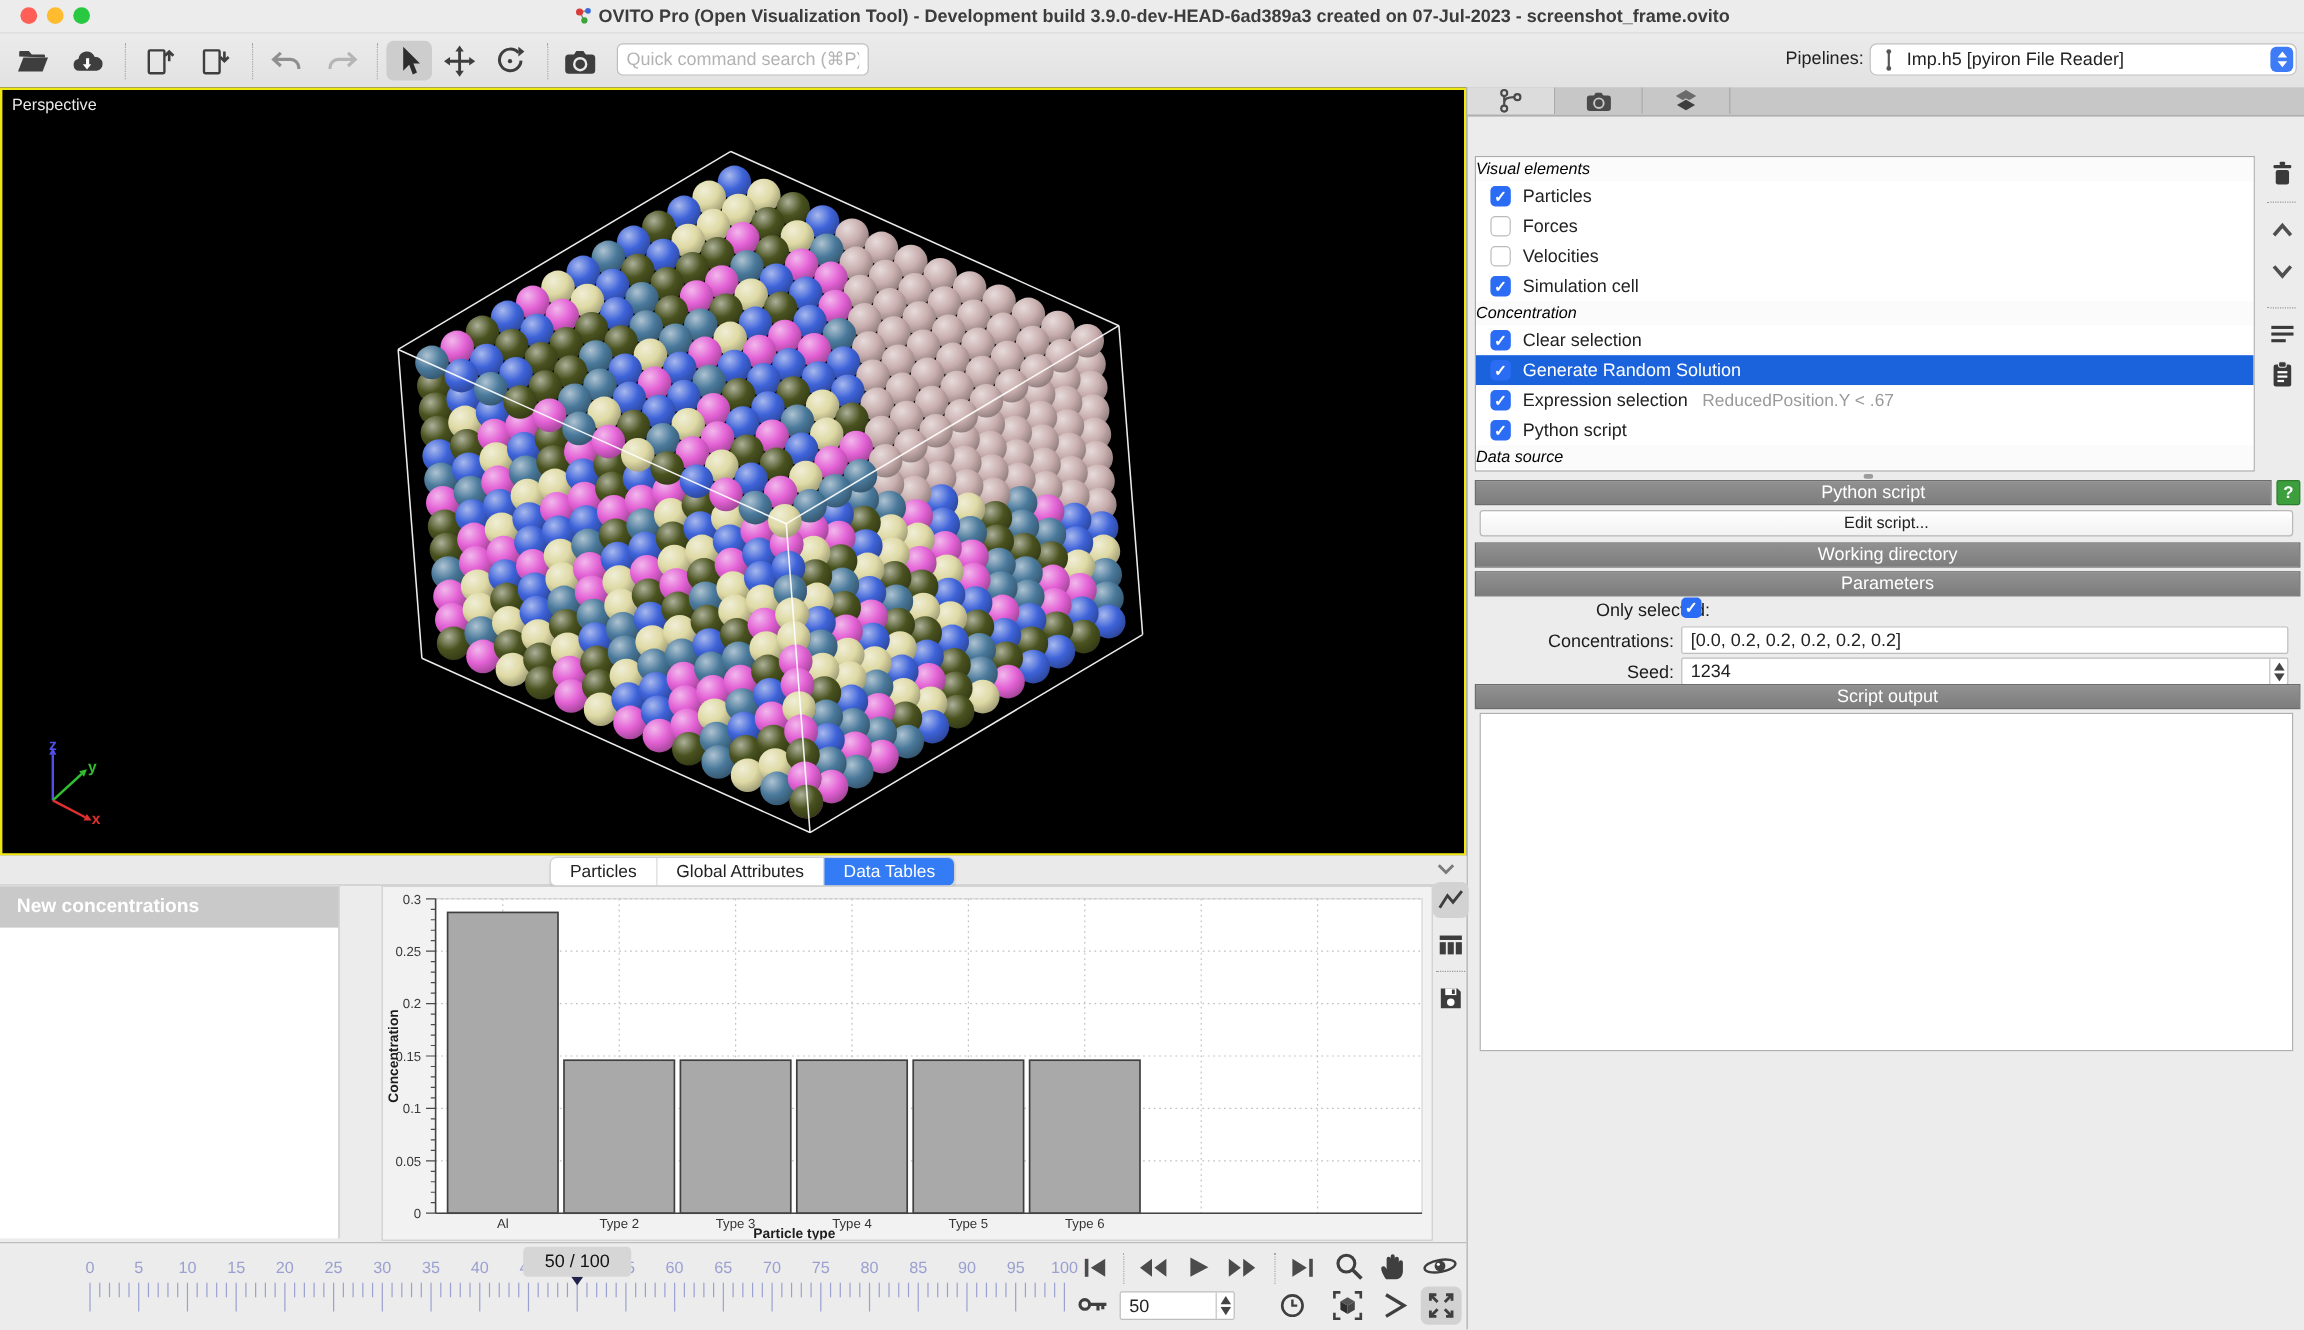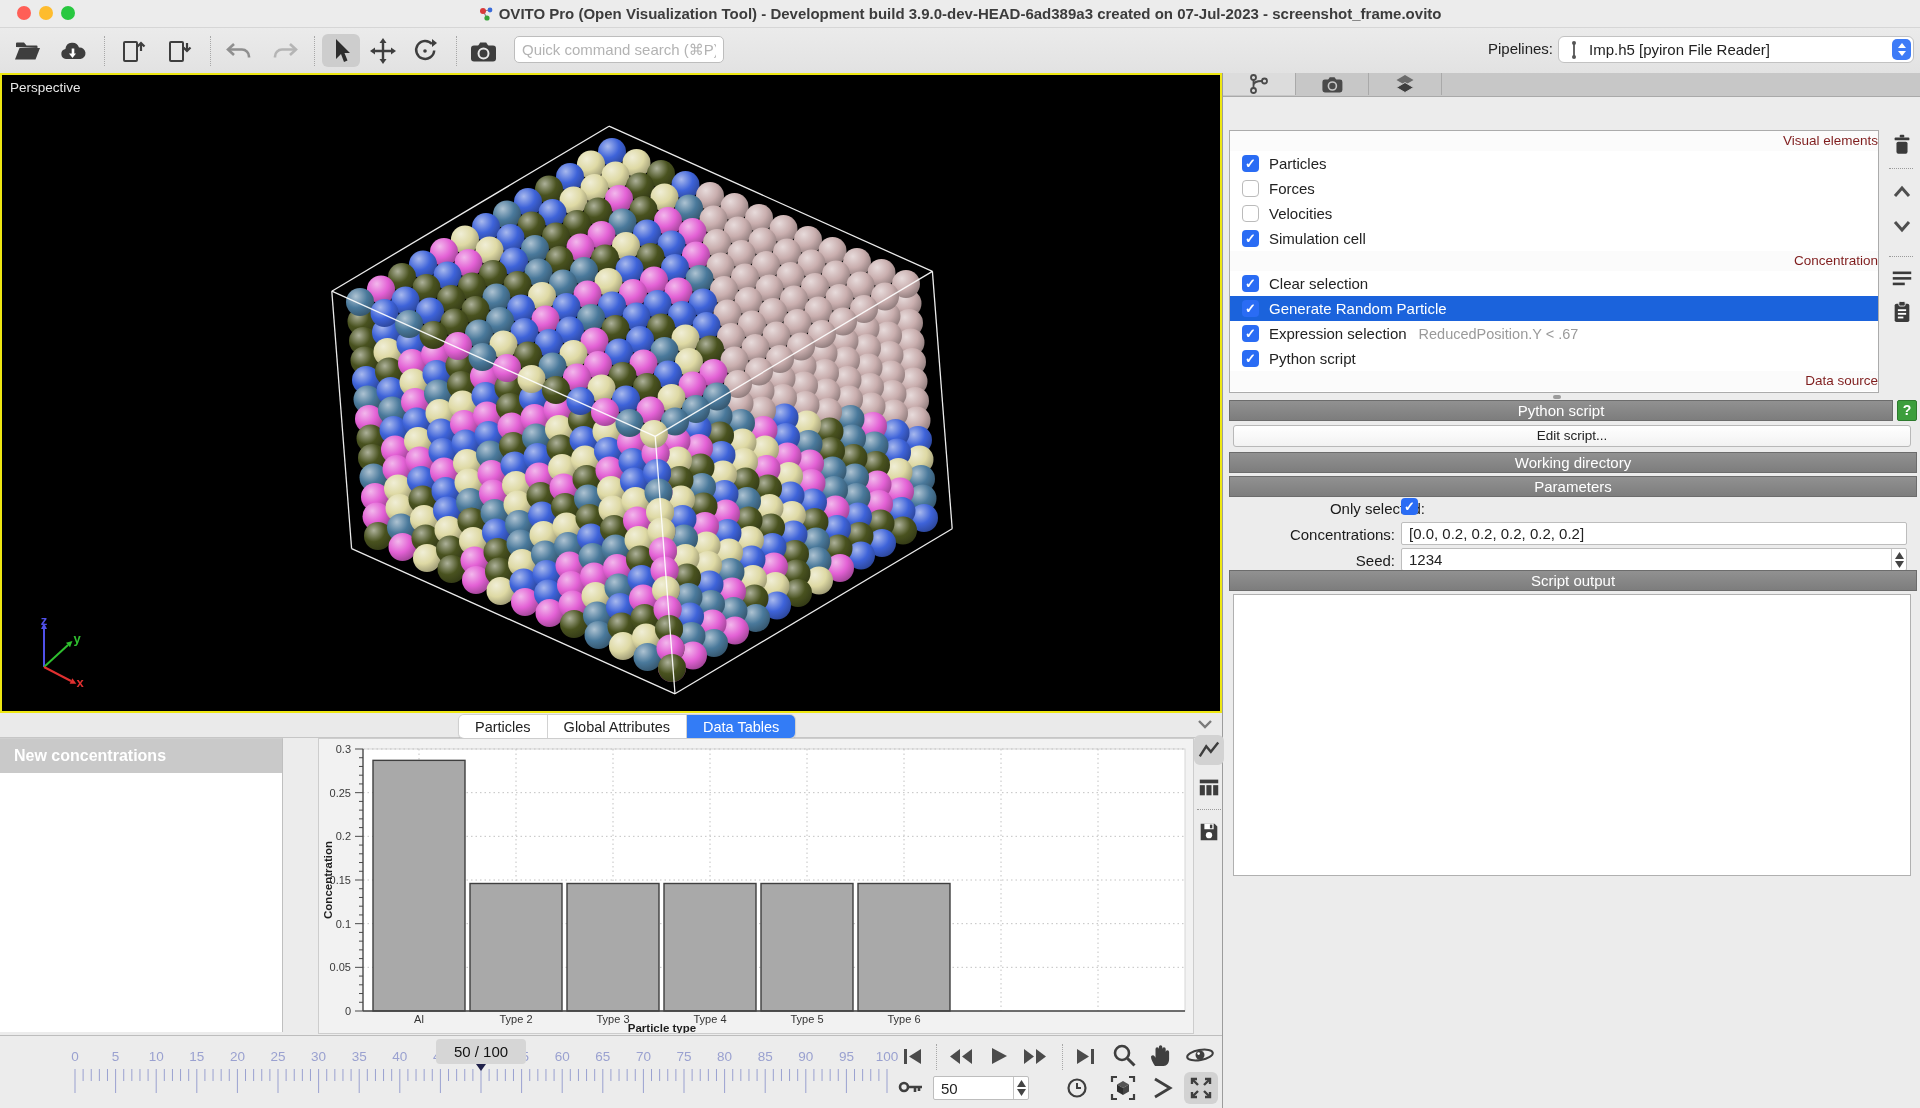--- a/index.html
+++ b/index.html
@@ -19,21 +19,21 @@
   .combo{background:#fff;border:1px solid #c2c2c2;border-radius:6px;display:flex;align-items:center;box-sizing:border-box;}
   .stepper{width:19px;height:21px;background:#3d7bf7;border-radius:5px;display:flex;align-items:center;justify-content:center;margin-left:auto;margin-right:2px;}
   
   .viewport{left:0;top:73px;width:1222px;height:640px;background:#000;border:2px solid #eee712;box-sizing:border-box;}
   .vplabel{left:8px;top:5px;color:#e8e8e8;font-size:13.5px;}
   
   .rpanel{left:1222px;top:73px;width:698px;height:1035px;background:#ececec;border-left:1px solid #9c9c9c;box-sizing:border-box;}
   .rtabbar{left:0;top:0;width:698px;height:23px;background:#c7c7c7;border-bottom:1px solid #a9a9a9;}
   .rtab{top:0;width:72px;height:22px;border-right:1px solid #a9a9a9;display:flex;align-items:center;justify-content:center;background:#c7c7c7;}
   .rtab.active{background:#dcdcdc;}
-  .bluehead{color:#7f1d1d;font-size:13.5px;text-align:right;height:20px;line-height:20px;background:#fbfbfb;}
+  .bluehead{color:#000000;font-size:13.5px;text-align:left;height:20px;line-height:20px;background:#fbfbfb;font-style:italic;}
   .prow{height:25px;display:flex;align-items:center;font-size:15px;background:#fff;}
   .prow.selected{background:#1b63dc;color:#fff;}
   .prow .note{color:#9a9a9a;margin-left:12px;font-size:14.5px;}
   .cbx{width:17px;height:17px;border-radius:4px;margin:0 10px 0 12px;box-sizing:border-box;flex:none;
        display:flex;align-items:center;justify-content:center;font-size:13px;font-weight:bold;color:#fff;}
   .cbx.on{background:#2a6cf4;}
   .cbx.off{background:#fff;border:1px solid #bbb;}
   .hdr{background:linear-gradient(#919191,#7d7d7d);border:1px solid #6c6c6c;color:#fff;font-size:15px;text-align:center;line-height:20px;box-sizing:border-box;}
   .sidebtn{left:3px;width:28px;height:28px;display:flex;align-items:center;justify-content:center;}
   .sidesep{left:4px;width:24px;border-top:1px dotted #9a9a9a;}
@@ -748,21 +748,21 @@
         <div class="cbx on">✓</div>
         <span>Simulation cell</span>
       </div>
       <div class="bluehead">Concentration</div>
       <div class="prow">
         <div class="cbx on">✓</div>
         <span>Clear selection</span>
       </div>
       <div class="prow selected">
         <div class="cbx on">✓</div>
-        <span>Generate Random Particle</span>
+        <span>Generate Random Solution</span>
       </div>
       <div class="prow">
         <div class="cbx on">✓</div>
         <span>Expression selection</span>
         <span class="note">ReducedPosition.Y &lt; .67</span>
       </div>
       <div class="prow">
         <div class="cbx on">✓</div>
         <span>Python script</span>
       </div>

